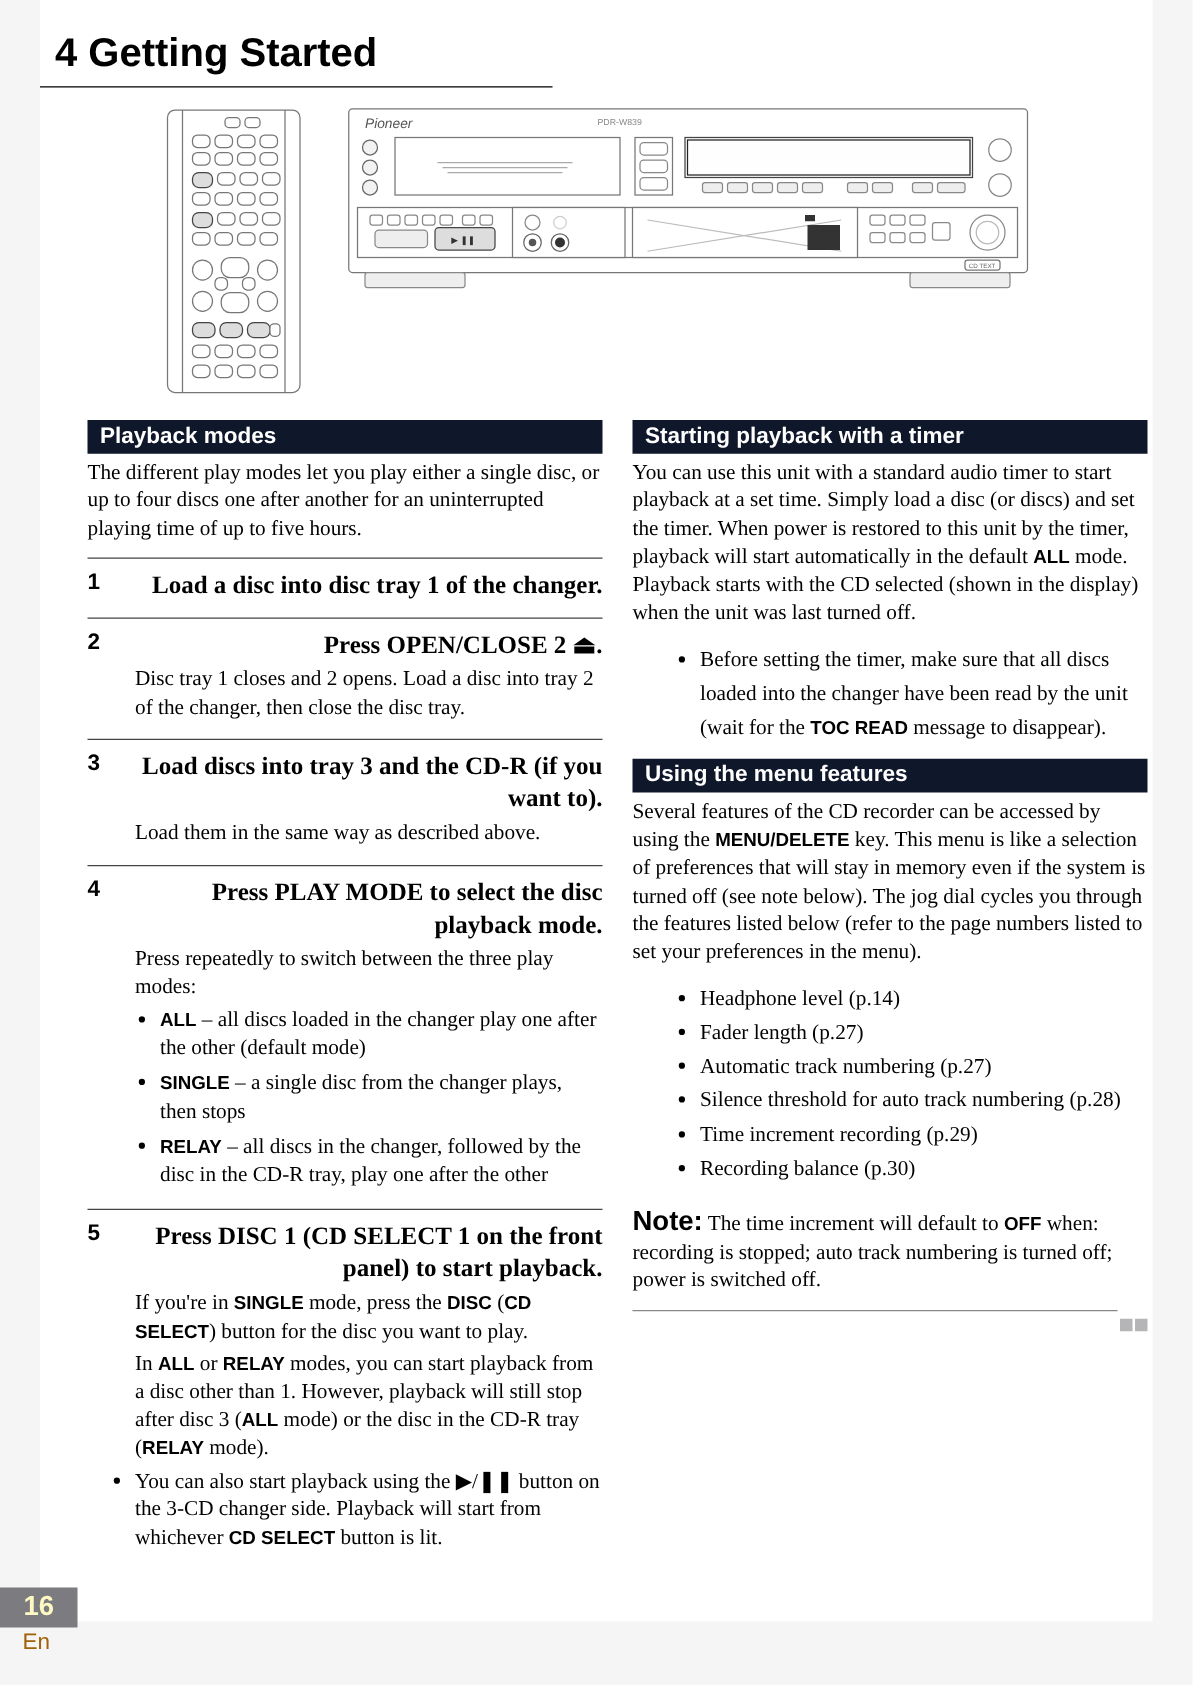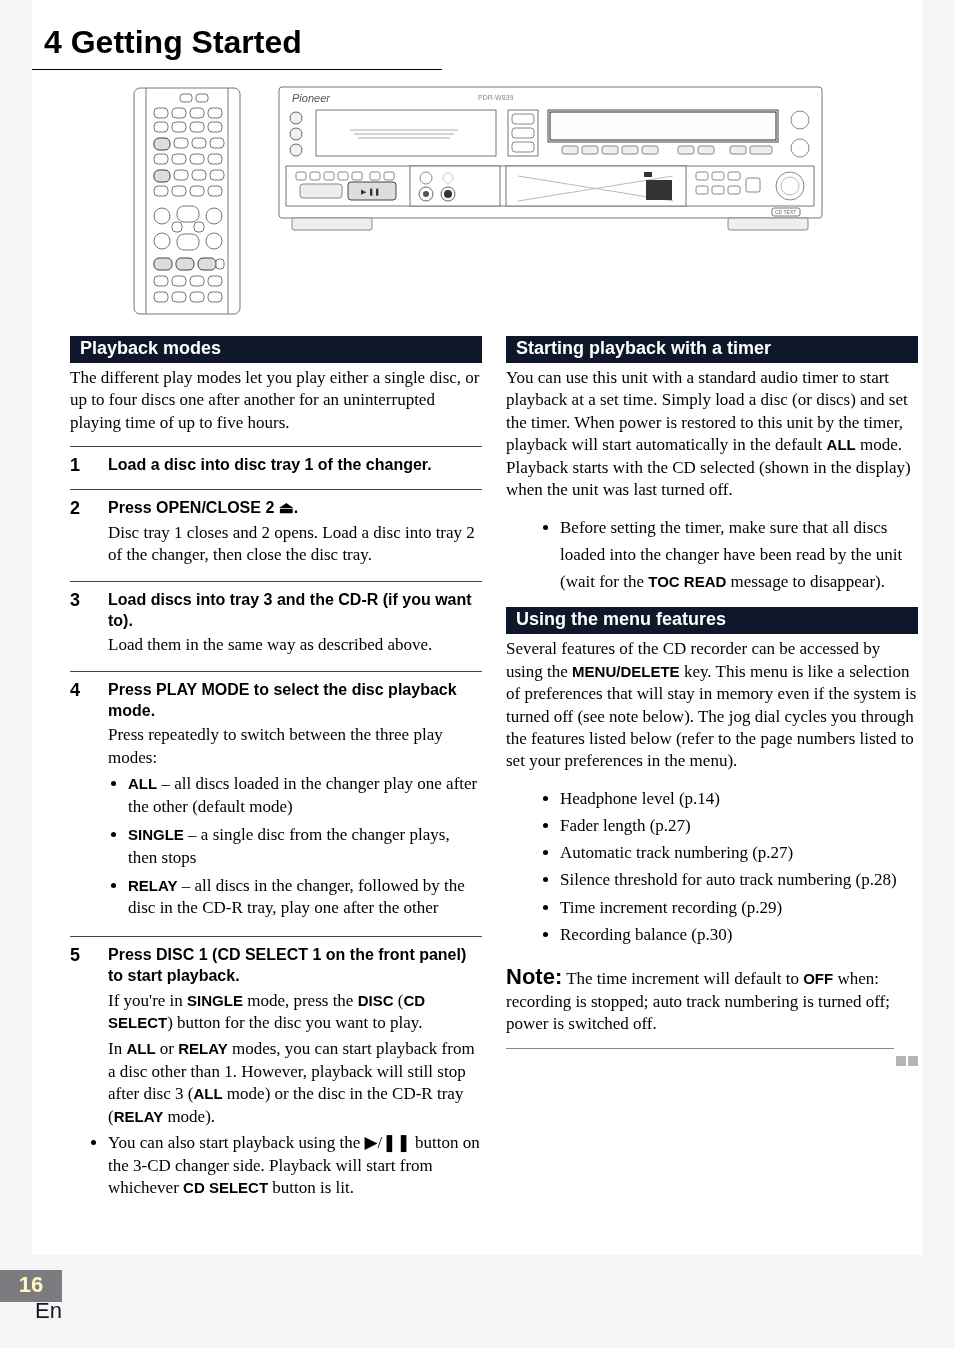--- a/index.html
+++ b/index.html
@@ -69,25 +69,26 @@
   }
   .step-num {
     font-family: 'Segoe UI', Arial, sans-serif;
     font-weight: bold;
     font-size: 18px;
     width: 18px;
     flex-shrink: 0;
   }
   .step-body { flex: 1; }
   .step-title {
-    font-family: Liberation Sans, sans-serif;
-    font-weight: bold;
-    font-size: 16px;
+    font-family: Liberation Serif, serif;
+    font-weight: bold;
+    font-size: 20px;
     line-height: 1.3;
     margin-bottom: 3px;
+    text-align: right;
   }
   .step-desc {
     font-size: 17px;
     line-height: 1.32;
     margin-bottom: 4px;
   }
   .inline-bold {
     font-family: 'Segoe UI', Arial, sans-serif;
     font-weight: bold;
     font-size: 15px;
@@ -121,24 +122,24 @@
     color: #fef9c3;
     font-family: 'Segoe UI', Arial, sans-serif;
     font-weight: bold;
     font-size: 22px;
     text-align: center;
     padding: 2px 0 4px 0;
   }
   .footer-lang {
     position: absolute;
     bottom: 24px;
-    left: 35px;
-    font-family: 'Segoe UI', Arial, sans-serif;
-    font-size: 22px;
-    color: #0f172a;
+    left: 18px;
+    font-family: 'Segoe UI', Arial, sans-serif;
+    font-size: 18px;
+    color: #a16207;
   }
   .end-rule {
     border: none;
     border-top: 1px solid #888;
     margin-top: 8px;
   }
   .squares {
     float: right;
     margin-top: 4px;
   }

